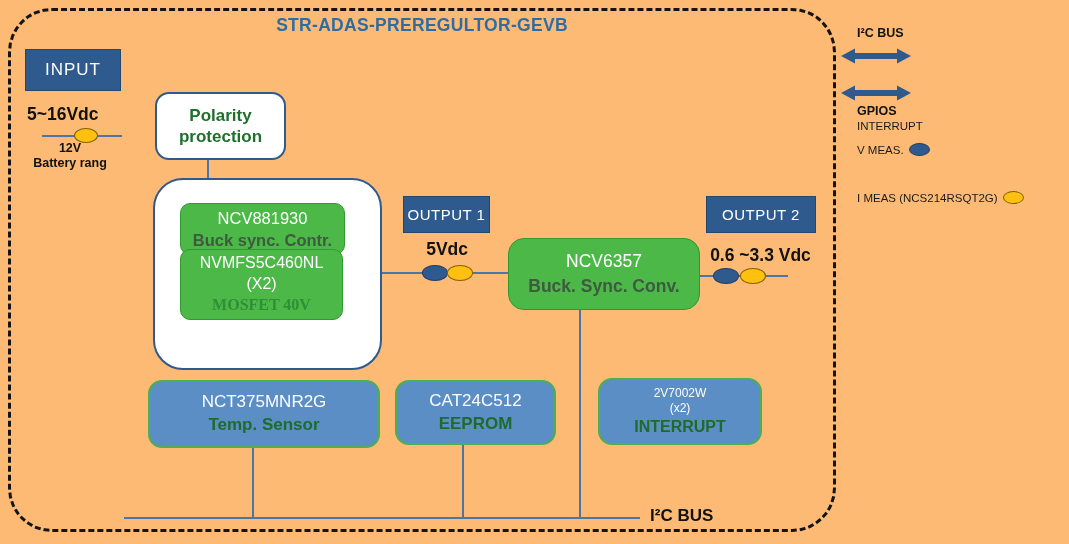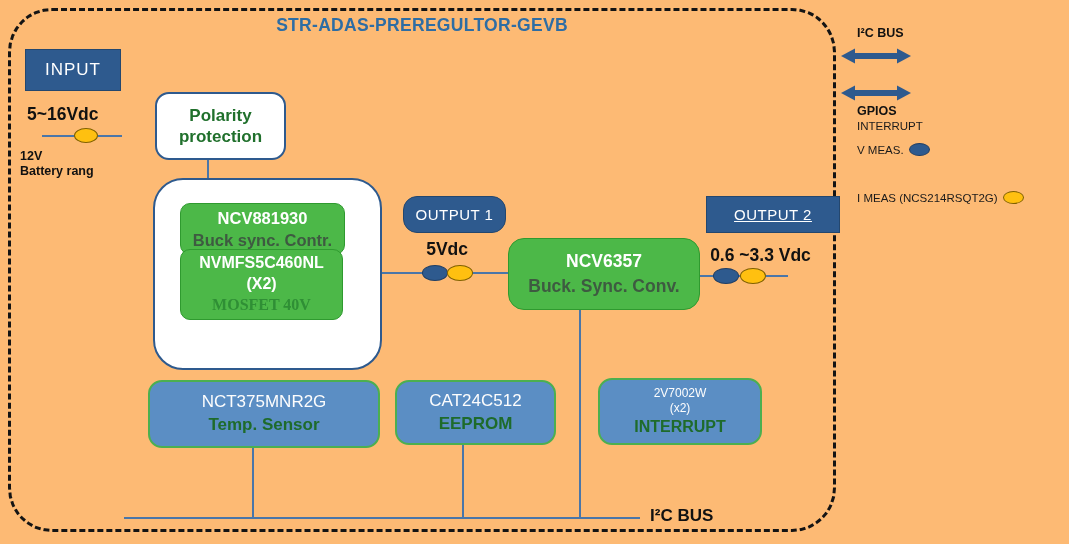--- a/index.html
+++ b/index.html
@@ -10,35 +10,35 @@
 
   .dashed-frame{left:8px;top:8px;width:828px;height:524px;border:3.5px dashed #141414;
                 border-radius:44px;box-sizing:border-box;}
 
   .diagram-title{left:8px;top:15px;width:828px;text-align:center;color:#2e6da4;
                  font-weight:bold;font-size:17.5px;letter-spacing:.3px;}
 
   .darkblue-box{background:#2e5a8e;border:1.5px solid #24476e;color:#fff;box-sizing:border-box;}
   .input-box{left:25px;top:49px;width:96px;height:42px;font-size:17px;letter-spacing:1px;}
   .out-box{font-size:15px;letter-spacing:.5px;}
-  .out1-box{left:403px;top:196px;width:103px;height:37px;border-radius:14px;}
-  .out2-box{left:706px;top:196px;width:134px;height:37px;text-decoration:underline;}
+  .out1-box{left:403px;top:196px;width:87px;height:37px;}
+  .out2-box{left:706px;top:196px;width:110px;height:37px;}
   .strata-box{left:910px;top:38px;width:159px;height:65px;font-size:24px;line-height:1.25;}
   .strata-box .sub{font-size:21px;}
 
   .volt-label{font-weight:bold;color:#111;font-size:17.5px;}
   .small-bold{font-weight:bold;color:#111;font-size:12.5px;line-height:1.2;}
 
   .white-round{background:#fff;border:2px solid #2e5a8e;box-sizing:border-box;}
   .polarity-box{left:122px;top:92px;width:131px;height:68px;border-radius:14px;
                 color:#20702c;font-weight:bold;font-size:17px;line-height:1.25;margin-left:33px;}
   .pre-container{left:153px;top:178px;width:229px;height:192px;border-radius:30px;}
 
   .green-box{background:#4cb848;border:1.5px solid #2f9a2f;box-sizing:border-box;border-radius:10px;}
-  .green-box .part{color:#fff;font-weight:bold;}
+  .green-box .part{color:#fff;font-weight:normal;}
   .green-box .desc{color:#3e5a41;font-weight:bold;}
   .green-box .desc2{color:#2f8f35;font-weight:bold;font-family:Liberation Serif, serif;}
   .ctrl-box{left:180px;top:203px;width:165px;height:52px;font-size:16.5px;line-height:1.35;}
   .mosfet-box{left:180px;top:249px;width:163px;height:71px;font-size:16px;line-height:1.3;}
   .ncv6357-box{left:508px;top:238px;width:192px;height:72px;border-radius:16px;
                font-size:17.5px;line-height:1.45;}
 
   .blue-box{background:#5b8ec4;border:2.5px solid #4caf50;box-sizing:border-box;border-radius:14px;
             line-height:1.35;}
   .blue-box .part{color:#fdfdfd;font-weight:normal;font-size:17px;}
@@ -69,21 +69,21 @@
   <div class="abs dashed-frame"></div>
 
   <div class="abs diagram-title">STR-ADAS-PREREGULTOR-GEVB</div>
 
   <div class="abs center darkblue-box input-box">
     <span>INPUT</span>
   </div>
   <div class="abs volt-label" style="left:27px;top:104px;">5~16Vdc</div>
   <div class="abs line-h" style="left:42px;top:135px;width:80px;"></div>
   <div class="abs dot dot-yellow" style="left:74px;top:128px;width:24px;height:15px;"></div>
-  <div class="abs small-bold" style="left:20px;top:149px;width:100px;text-align:left;">
+  <div class="abs small-bold" style="left:20px;top:141px;width:100px;text-align:center;">
     <div>12V</div>
     <div>Battery rang</div>
   </div>
 
   <div class="abs center white-round polarity-box">
     <div>Polarity</div>
     <div>protection</div>
   </div>
   <div class="abs line-v" style="left:207px;top:160px;height:18px;"></div>
 

